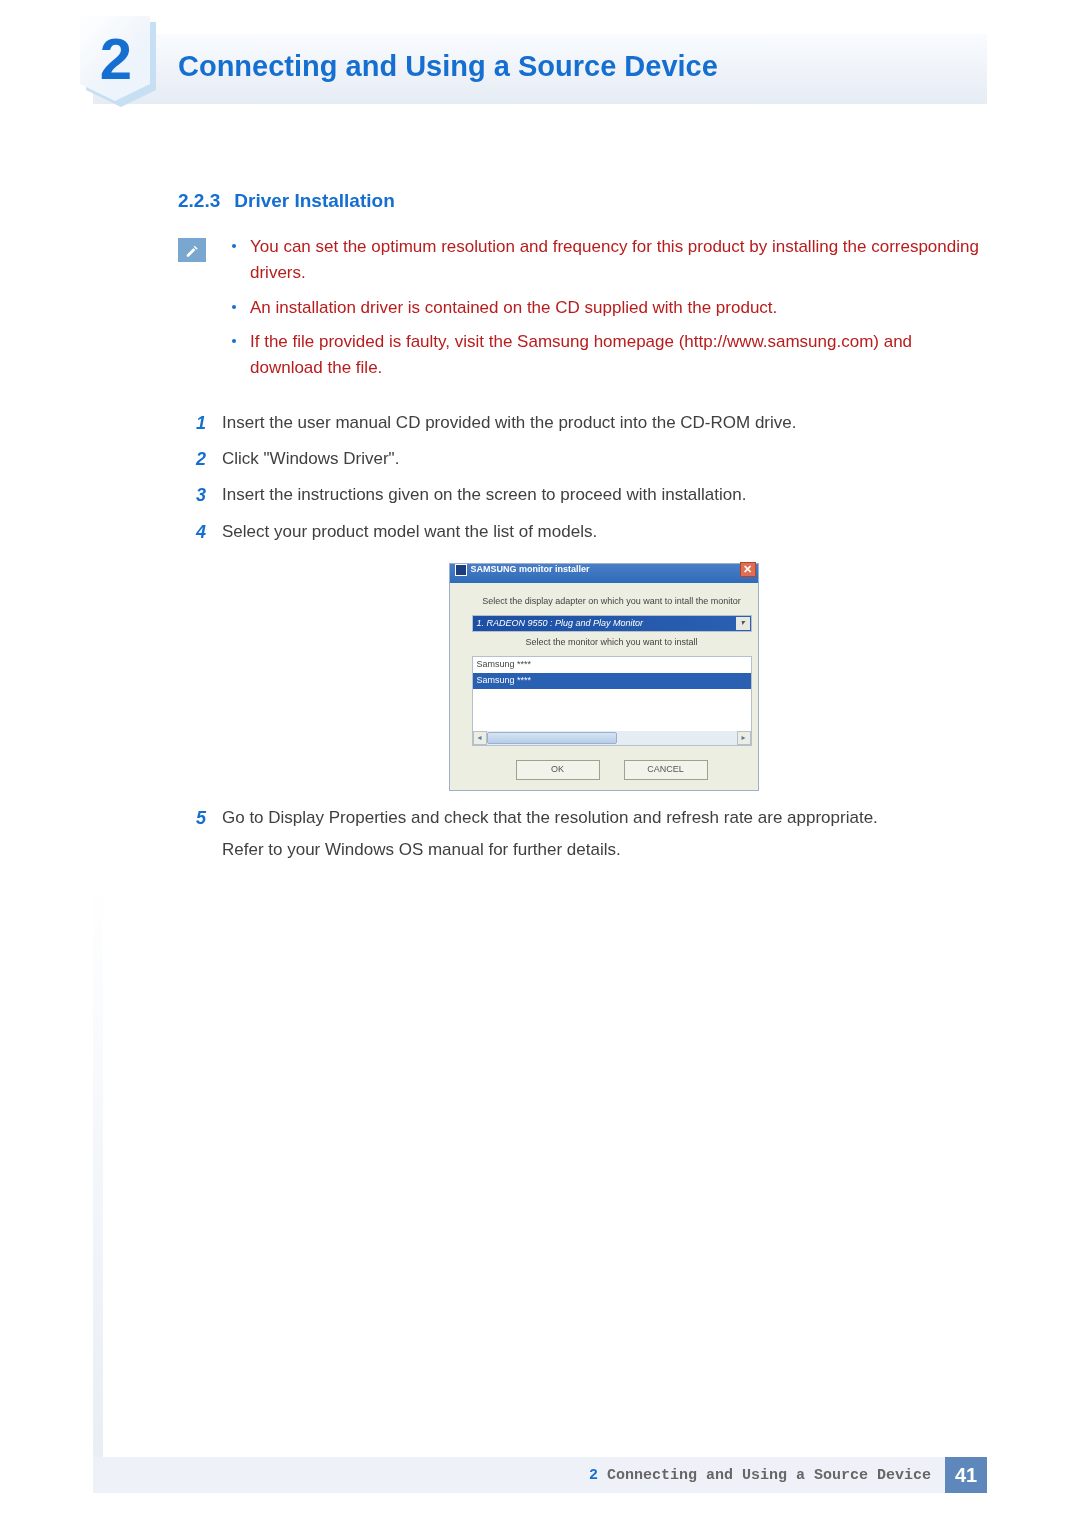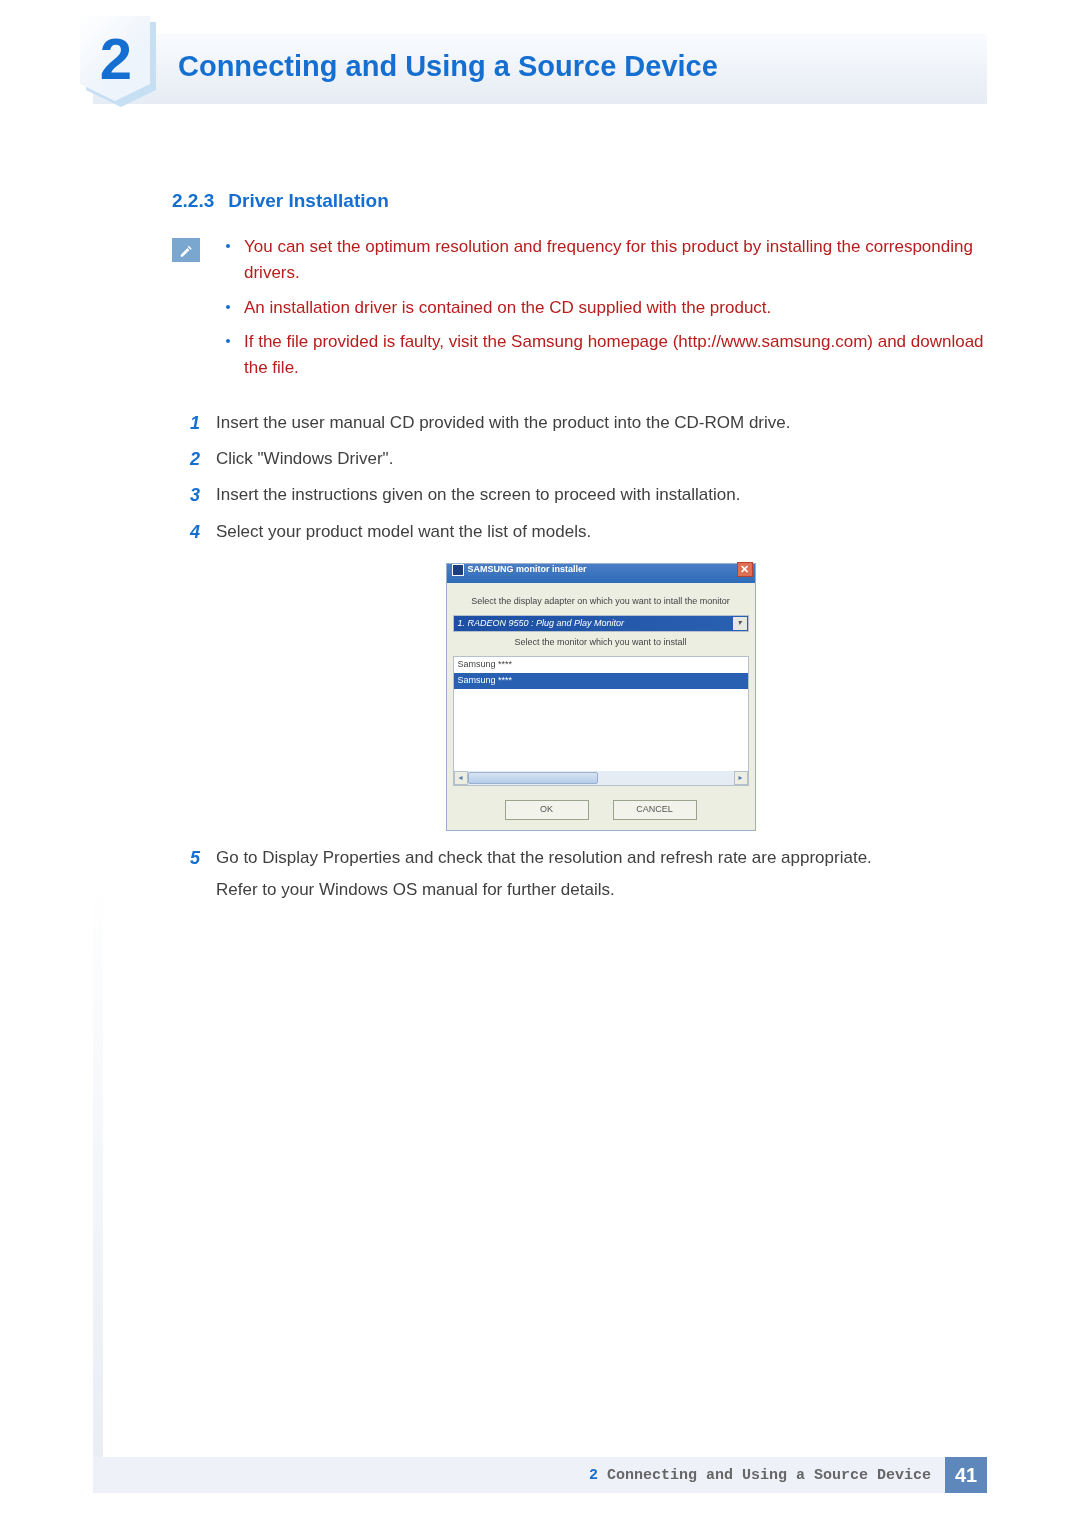--- a/index.html
+++ b/index.html
@@ -34,21 +34,21 @@
     font-family: Arial, Helvetica, sans-serif;
     letter-spacing: -2px;
   }
   .chapter-title {
     font-size: 29px; font-weight: 700; color: #156fd0; margin-top: 6px;
     font-family: Arial, Helvetica, sans-serif;
   }
 
   
   .body-col {
-    position: absolute; top: 190px; left: 172px; right: 95px;
+    position: absolute; top: 190px; left: 178px; right: 95px;
   }
 
   .sub-heading {
     color: #156fd0; font-size: 19px; font-weight: 700; margin-bottom: 22px;
   }
   .sub-heading .num { margin-right: 14px; }
 
   .note-block { display: flex; gap: 20px; margin-bottom: 20px; }
   .note-icon {
     flex: 0 0 28px; height: 24px; background: #7aa7cf;
@@ -77,31 +77,31 @@
     font-size: 9px;
   }
   .dlg .titlebar {
     height: 19px; background: linear-gradient(to bottom,#4a7ec6,#2e6bb8);
     display:flex; align-items:center; justify-content:space-between; padding:0 2px 8px 5px;
     color:#fff; font-weight:bold;
   }
   .dlg .titlebar .left { display:flex; align-items:center; gap:4px; }
   .dlg .titlebar .logo { width:12px; height:12px; background:#1a3e7e; border:1px solid #fff; }
   .dlg .close-btn { width:16px; height:15px; background:#e06e55; color:#fff; display:flex; align-items:center; justify-content:center; font-weight:bold; border:1px solid #b2452f; font-size:11px; line-height:1; }
-  .dlg .inner { padding: 8px 6px 10px 6px; color:#444; }
+  .dlg .inner { padding: 8px 6px 10px 22px; color:#444; }
   .dlg .label { text-align:center; margin:4px 0 6px 0; font-size:9px; }
   .dlg .combo {
     background: linear-gradient(to right,#1c4fa3,#2a60b2); color:#fff; border:1px solid #b5c0cc;
     display:flex; align-items:center; justify-content:space-between; height:17px; padding:0 1px 0 4px;font-style:italic;
   }
   .dlg .combo .arrow {
     width:14px; height:13px; background:#e6e8e1; color:#555; display:flex; align-items:center; justify-content:center; font-size:8px;
   }
   .dlg .listbox {
-    background:#fff; border:1px solid #b5c0cc; height:130px; margin-top:6px; overflow:hidden; position:relative;
+    background:#fff; border:1px solid #b5c0cc; height:90px; margin-top:6px; overflow:hidden; position:relative;
   }
   .dlg .listbox .item { padding:1px 4px; }
   .dlg .listbox .item.sel { background:#2a60b2; color:#fff; }
   .dlg .hscroll { position:absolute; bottom:0; left:0; right:0; height:14px; background:#e6ecf4; display:flex; align-items:center; justify-content:space-between; }
   .dlg .hscroll .endcap { width:14px; height:14px; background:#ebeee1; border:1px solid #b5c0cc; display:flex; align-items:center; justify-content:center; font-size:8px; color:#5a7bb0; }
   .dlg .hscroll .track { flex:1; height:14px; position:relative; }
   .dlg .hscroll .track .thumb { position:absolute; left:0; top:1px; width:130px; height:12px; background:linear-gradient(to bottom,#d7e4f3,#b6cde9); border:1px solid #9ab0cc; border-radius:2px; }
   .dlg .btn-row { display:flex; justify-content:center; gap:24px; margin-top:14px; }
   .dlg .btn {
     width:84px; height:20px; background:#f2f3ea; border:1px solid #9aa38c; font-size:9px; display:flex; align-items:center; justify-content:center; color:#555;

